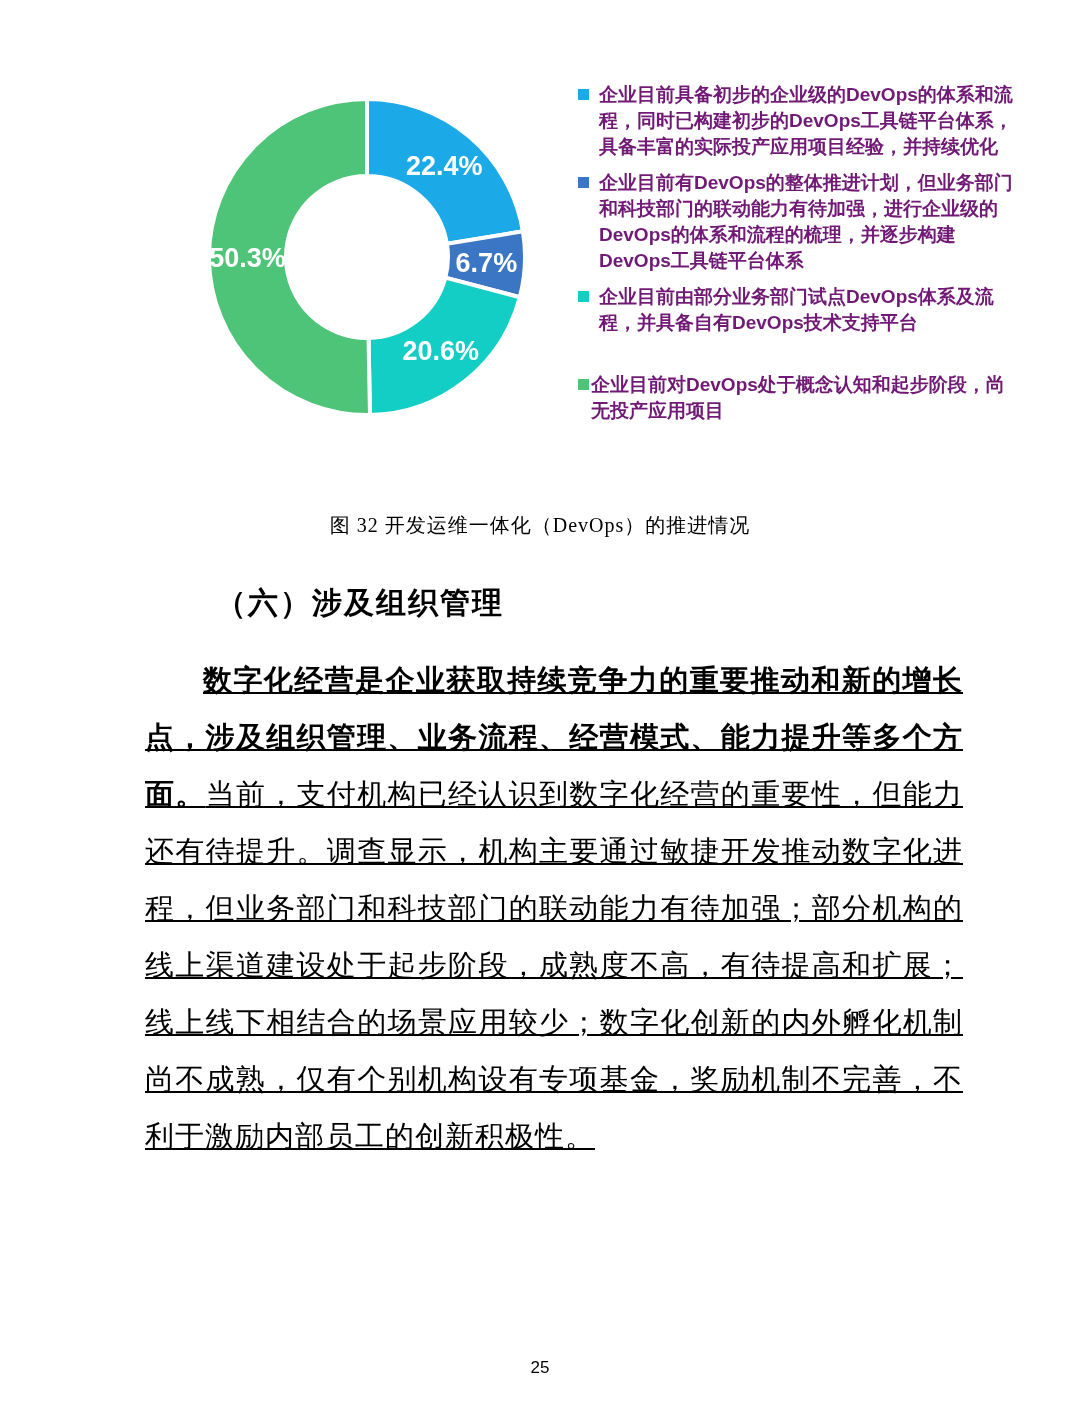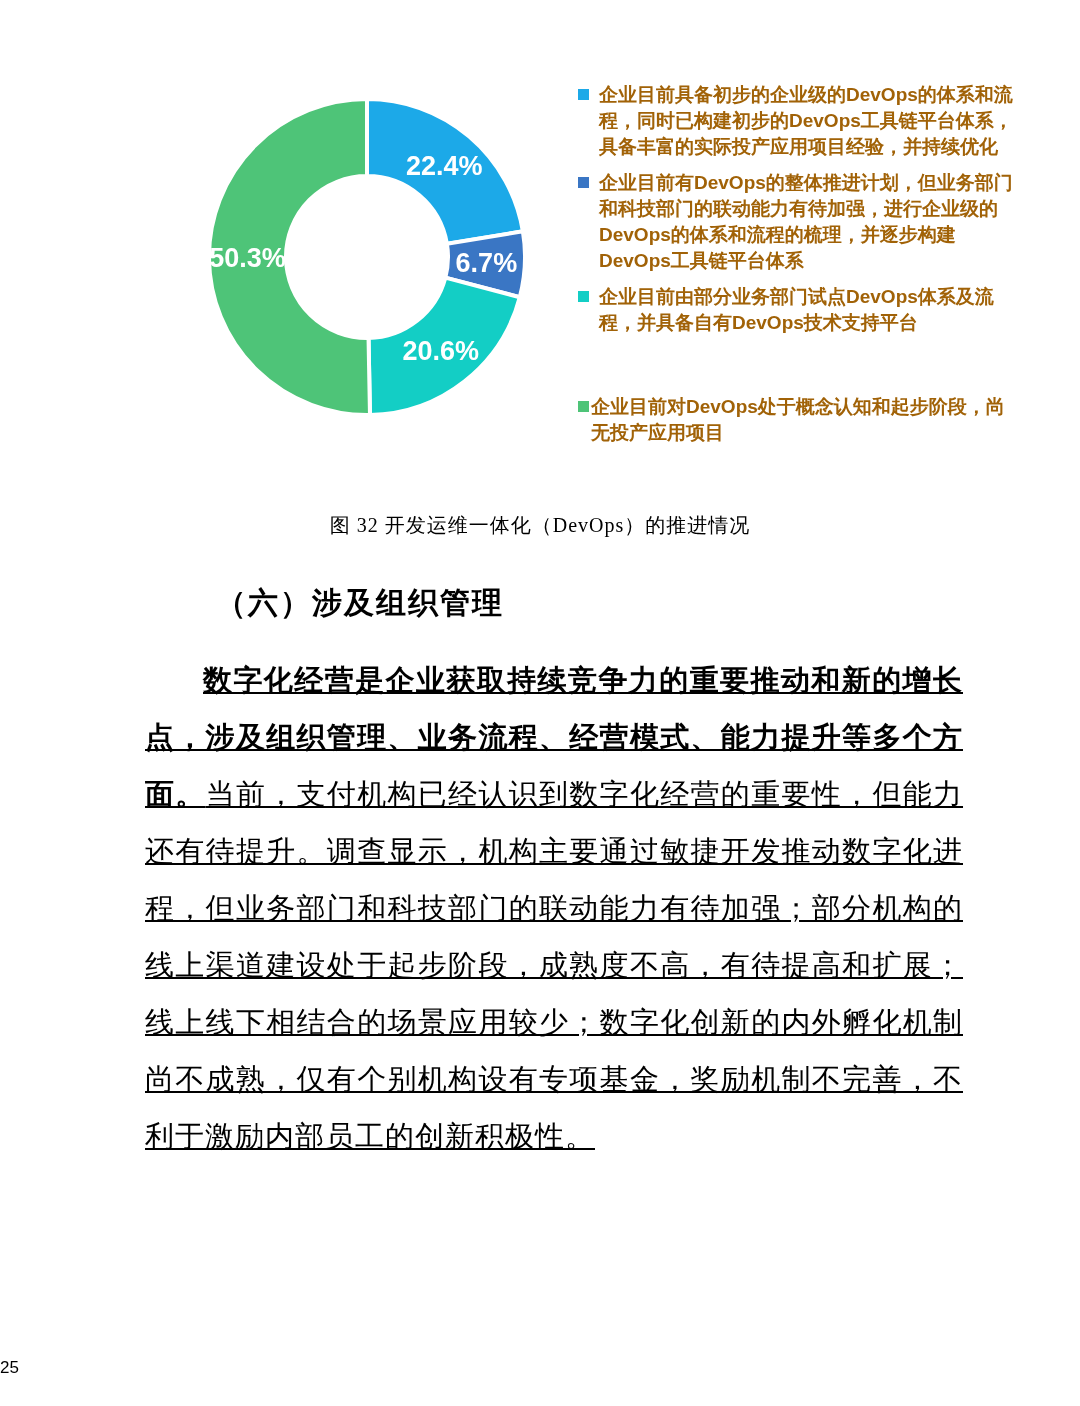--- a/index.html
+++ b/index.html
@@ -14,24 +14,24 @@
   .figure { position:absolute; left:170px; top:80px; width:850px; height:388px; }
   .donut-svg { position:absolute; left:30px; top:10px; }
   .donut-label {
     font-family:"Liberation Sans", sans-serif;
     font-weight:bold; font-size:27px; fill:#ffffff;
   }
 
   .legend {
     position:absolute; left:408px; top:2px; width:436px;
     font-family:"Liberation Sans", sans-serif;
-    font-weight:bold; font-size:19px; line-height:26px; color:#a16207;
+    font-weight:bold; font-size:19px; line-height:26px; color:#701a75;
   }
   .legend-item { position:relative; padding-left:21px; margin-bottom:10px; }
-  .legend-item.gap-before { margin-top:58px; padding-left:13px; }
+  .legend-item.gap-before { margin-top:36px; padding-left:13px; }
   .legend-swatch { position:absolute; left:0; top:7px; width:11px; height:11px; }
 
   
   .caption {
     position:absolute; left:0; top:512px; width:100%;
     text-align:center; font-size:20px; letter-spacing:1px;
     font-family:"Liberation Serif", serif;
   }
 
   
@@ -42,21 +42,21 @@
   .para {
     position:absolute; left:145px; top:652px; width:818px;
     font-size:29px; line-height:57px;
     text-align:justify; text-indent:58px; letter-spacing:1px;text-decoration:underline;
   }
   .para .bold-lead { font-weight:bold; }
 
   
   .page-num {
     position:absolute; left:0; top:1358px; width:100%;
-    text-align:left; font-size:17px;
+    text-align:center; font-size:17px;
     font-family:"Liberation Sans", sans-serif;
   }
 </style>
 </head>
 <body>
 
 <div class="page">
 
   <div class="figure">
     <svg id="donut" class="donut-svg" width="334" height="334" viewBox="0 0 334 334">

